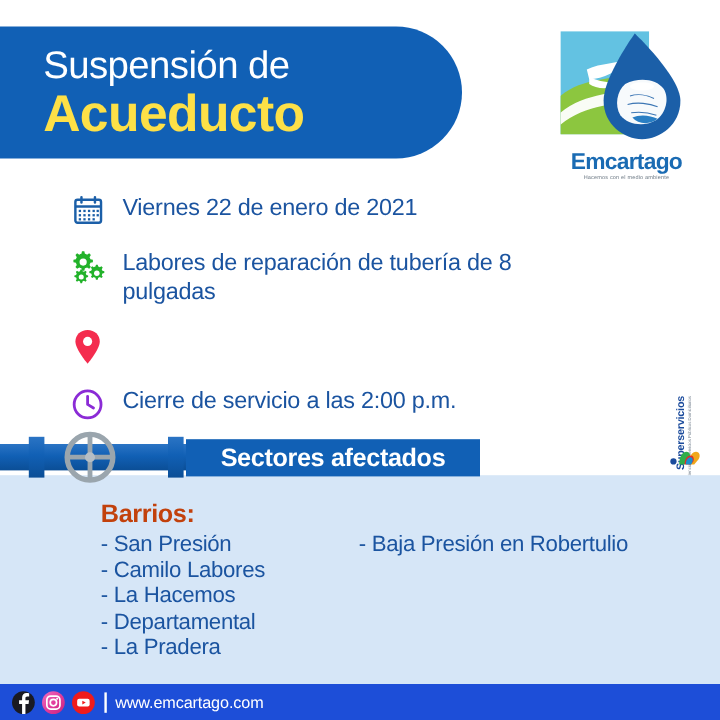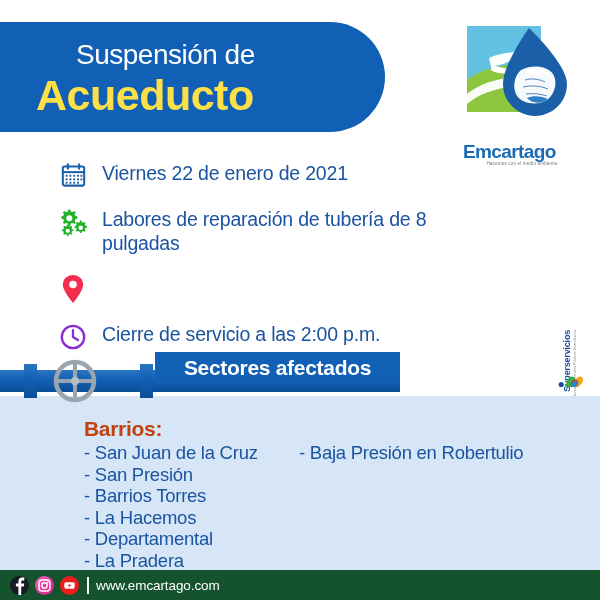--- a/index.html
+++ b/index.html
@@ -17,35 +17,35 @@
   
   .header-pill{
     position:absolute; left:-40px; top:22px;
     width:425px; height:110px;
     background:#1160b5;
     border-radius:0 60px 60px 0;
     display:flex; flex-direction:column; justify-content:center;
     padding-left:76px;
   }
   .header-line1{
-    color:#ffffff; font-size:28px; line-height:37px;
-    font-weight:400; letter-spacing:-0.5px;margin-left:40px;
+    color:#ffffff; font-size:32px; line-height:37px;
+    font-weight:400; letter-spacing:-0.5px;
   }
   .header-line2{
     color:#fde047; font-size:43px; line-height:45px;
     font-weight:700; letter-spacing:-0.5px;
   }
 
   
   .logo-wrap{
     position:absolute; left:463px; top:24px; width:118px; height:130px;
   }
   .logo-mark{ position:relative; width:112px; height:100px; }
   .logo-name{
-    margin-top:18px; 
+    margin-top:2px; text-align:center;
     color:#1a6bb3; font-size:19px; font-weight:700;
     letter-spacing:-0.6px; line-height:20px;
   }
   .logo-tag{
     text-align:center; color:#6f7b86; font-size:4.6px;
     letter-spacing:0.15px; line-height:6px; margin-top:-1px;
   }
 
   
   .info-list{ position:absolute; left:0; top:160px; width:600px; }
@@ -90,21 +90,21 @@
     position:absolute; left:0; top:6px; width:400px; height:22px;
     background:linear-gradient(180deg,#2b74c4 0%,#1160b5 45%,#0b4e96 100%);
   }
   .flange{
     position:absolute; top:0; width:13px; height:34px;
     background:linear-gradient(180deg,#2b74c4 0%,#1160b5 45%,#0b4e96 100%);
   }
   .f1{ left:24px; }
   .f2{ left:140px; }
   .banner-label{
-    position:absolute; left:155px; top:352px;
+    position:absolute; left:155px; top:366px;
     width:245px; height:31px;
     background:#1160b5;
     display:flex; align-items:center; justify-content:center;
   }
   .banner-label span{
     color:#ffffff; font-size:21px; font-weight:700; letter-spacing:-0.3px;
   }
   .valve{
     position:absolute; left:52px; top:358px; width:46px; height:46px;
   }
@@ -120,21 +120,21 @@
   .bcol1{ width:215px; }
   .bcol2{ width:280px; }
   .barrio-item{
     color:#1b54a0; font-size:18.5px; line-height:21.5px;
     letter-spacing:-0.25px; font-weight:400; white-space:nowrap;
   }
 
   
   .footer{
     position:absolute; left:0; bottom:0; width:600px; height:30px;
-    background:#14532d; display:flex; align-items:center; padding-left:10px;
+    background:#1d4ed8; display:flex; align-items:center; padding-left:10px;
   }
   .soc{ width:19px; height:19px; border-radius:50%; margin-right:6px;
         display:flex; align-items:center; justify-content:center; }
   .soc-fb{ background:#1a1a22; }
   .soc-ig{ background:linear-gradient(135deg,#f06ec0 0%,#e0399a 55%,#c8247e 100%); }
   .soc-yt{ background:#f01b1b; }
   .footer-div{
     width:2px; height:17px; background:#ffffff; margin:0 7px 0 2px;
   }
   .footer-url{
@@ -282,23 +282,22 @@
   </div>
 
   <div class="banner-label">
     <span>Sectores afectados</span>
   </div>
 
   <div class="barrios">
     <div class="barrios-title">Barrios:</div>
     <div class="barrios-cols">
       <div class="bcol bcol1">
-        <div class="barrio-item">- San Juan de la Cruz</div>
         <div class="barrio-item">- San Presión</div>
-        <div class="barrio-item">- Barrios Torres</div>
+        <div class="barrio-item">- Camilo Labores</div>
         <div class="barrio-item">- La Hacemos</div>
         <div class="barrio-item">- Departamental</div>
         <div class="barrio-item">- La Pradera</div>
       </div>
       <div class="bcol bcol2">
         <div class="barrio-item">- Baja Presión en Robertulio</div>
       </div>
     </div>
   </div>
 

